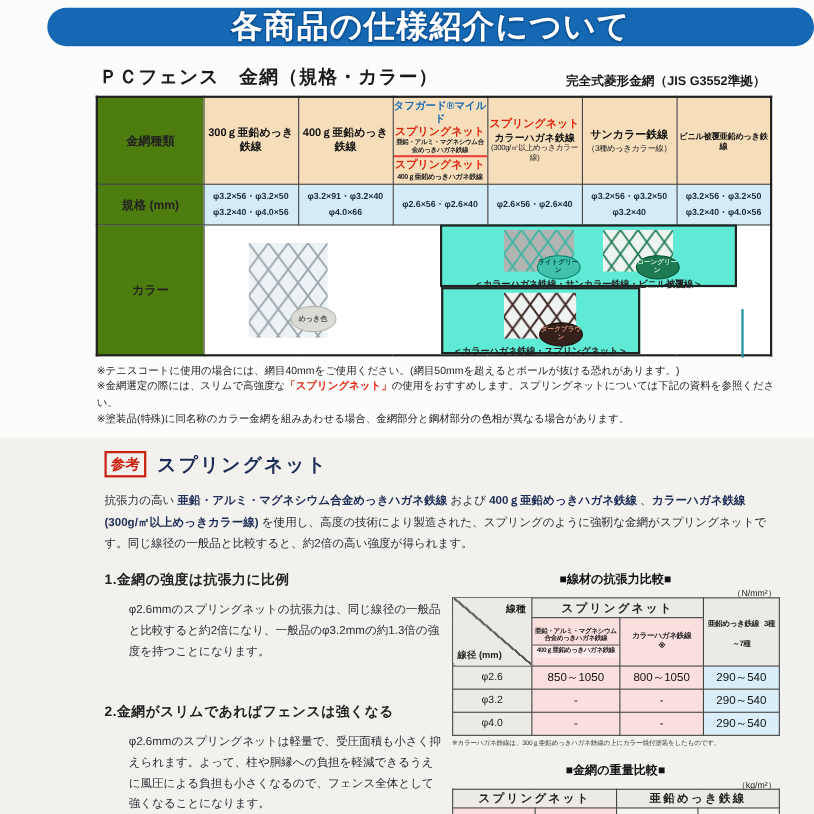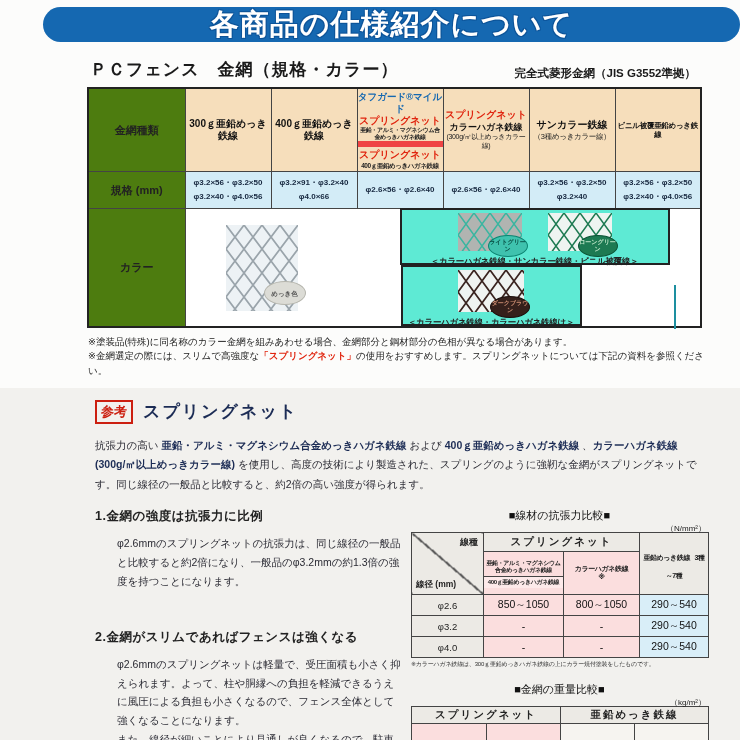--- a/index.html
+++ b/index.html
@@ -27,21 +27,21 @@
   table.spec { border-collapse:collapse; margin-left:87px; width:613px; table-layout:fixed; }
   table.spec td { border:1px solid #444; vertical-align:middle; text-align:center; }
   table.spec { border:2px solid #222; }
   td.lbl { background:#4d7c0f; font-weight:bold; font-size:11px; color:#222; }
   td.hdr { background:#f6debb; font-weight:bold; font-size:10px; color:#111; padding:2px 1px; line-height:1.25; }
   td.hdr.small { font-size:7.5px; letter-spacing:-0.3px; }
   .hdr-red { color:#e0250f; font-weight:bold; font-size:10px; display:block; }
   .hdr-blue { color:#1568b1; font-weight:bold; font-size:9.5px; display:block; }
   .hdr-tiny { color:#222; font-weight:bold; font-size:6px; display:block; letter-spacing:-0.4px; line-height:1.1; }
   .hdr-sub { color:#222; font-weight:normal; font-size:7px; display:block; letter-spacing:-0.3px; }
-  .tough-top { border-bottom:6px solid #ef4444; padding:2px 0 1px; }
+  .tough-top { border-bottom:2px solid #ef4444; padding:2px 0 1px; }
   .tough-bot { padding:2px 0; }
   td.hdr.nopad { padding:0; }
   td.size { background:#d3ecf7; font-size:8px; font-weight:bold; color:#16273f; line-height:1.7; padding:3px 0; }
   td.colorcell { background:#ffffff; position:relative; height:118px; padding:0; }
   .meshbox { position:relative; display:inline-block; }
   .mesh-label {
     position:absolute; display:flex; align-items:center; justify-content:center;
     border-radius:50%; text-align:center; font-weight:bold; line-height:1.1;
   }
   .plating { position:absolute; left:40px; top:16px; }
@@ -61,21 +61,21 @@
   .ref-title { font-size:17px; font-weight:bold; color:#1c2c55; letter-spacing:2px; }
   .ref-para { margin-top:12px; font-size:10.5px; line-height:1.85; color:#2a2a33; width:605px; }
   .ref-para b { color:#1c2c55; }
   .cols { display:flex; margin-top:14px; gap:10px; }
   .col-left { width:308px; }
   .col-right { width:297px; }
   .h-item { font-size:12.5px; font-weight:bold; color:#222; letter-spacing:0.5px; }
   .body-item { margin:9px 0 0 22px; font-size:10.5px; line-height:1.8; color:#2a2a33; }
   .sec2 { margin-top:38px; }
   
-  .mini-title { text-align:center; font-size:11px; font-weight:normal; color:#111; }
+  .mini-title { text-align:center; font-size:11px; font-weight:bold; color:#111; }
   .mini-unit { text-align:right; font-size:8px; color:#222; margin:0 2px -2px 0; }
   table.mini { border-collapse:collapse; width:100%; table-layout:fixed; }
   table.mini td { border:1px solid #444; text-align:center; vertical-align:middle; padding:1px; }
   .g { background:#eceae5; }
   .pk { background:#fbdede; }
   .bl { background:#d9eef8; }
   .wt { background:#f6f4f0; }
   .mini .grp { font-weight:bold; font-size:10.5px; letter-spacing:2px; }
   .mini .tiny { font-size:6px; font-weight:bold; line-height:1.15; letter-spacing:-0.4px; }
   .mini .sz { font-size:7.5px; font-weight:bold; }
@@ -217,33 +217,34 @@
                     <pattern id="pt4" width="16" height="22" patternUnits="userSpaceOnUse">
                 <path d="M0,0 L16,22 M16,0 L0,22" stroke="#3a2420" stroke-width="1.7" fill="none"></path>
               </pattern>
                   </defs>
               <rect width="66" height="42" fill="#eff3f1"></rect>
               <rect width="66" height="42" fill="url(#pt4)"></rect>
             </svg>
             <span class="mesh-label" style="right:-6px;bottom:-2px;width:40px;height:22px;background:#35201b;border:1px solid #1c0f0c;color:#d08f73;font-size:6px">ダークブラウン</span>
           </span>
         </div>
-        <div class="box-caption">＜カラーハガネ鉄線・カラーハガネ鉄線は＞</div>
+        <div class="box-caption">＜カラーハガネ鉄線・スプリングネット＞</div>
       </div>
       <div class="teal-line"></div>
     </td>
   </tr>
 </tbody>
   </table>
 
 <div class="notes">
-  <div>※塗装品(特殊)に同名称のカラー金網を組みあわせる場合、金網部分と鋼材部分の色相が異なる場合があります。</div>
+  <div>※テニスコートに使用の場合には、網目40mmをご使用ください。(網目50mmを超えるとボールが抜ける恐れがあります。)</div>
   <div>
     <span>※金網選定の際には、スリムで高強度な</span><span class="note-red">「スプリングネット」</span><span>の使用をおすすめします。スプリングネットについては下記の資料を参照ください。</span>
   </div>
+  <div>※塗装品(特殊)に同名称のカラー金網を組みあわせる場合、金網部分と鋼材部分の色相が異なる場合があります。</div>
 </div>
 
 <div class="graysec">
   <div class="ref-head">
     <span class="ref-badge">参考</span>
     <span class="ref-title">スプリングネット</span>
   </div>
   <div class="ref-para">
     <span>抗張力の高い </span><b>亜鉛・アルミ・マグネシウム合金めっきハガネ鉄線</b><span> および </span><b>400ｇ亜鉛めっきハガネ鉄線</b><span> 、</span><b>カラーハガネ鉄線(300g/㎡以上めっきカラー線)</b><span> を使用し、高度の技術により製造された、スプリングのように強靭な金網がスプリングネットです。同じ線径の一般品と比較すると、約2倍の高い強度が得られます。</span>
   </div>

